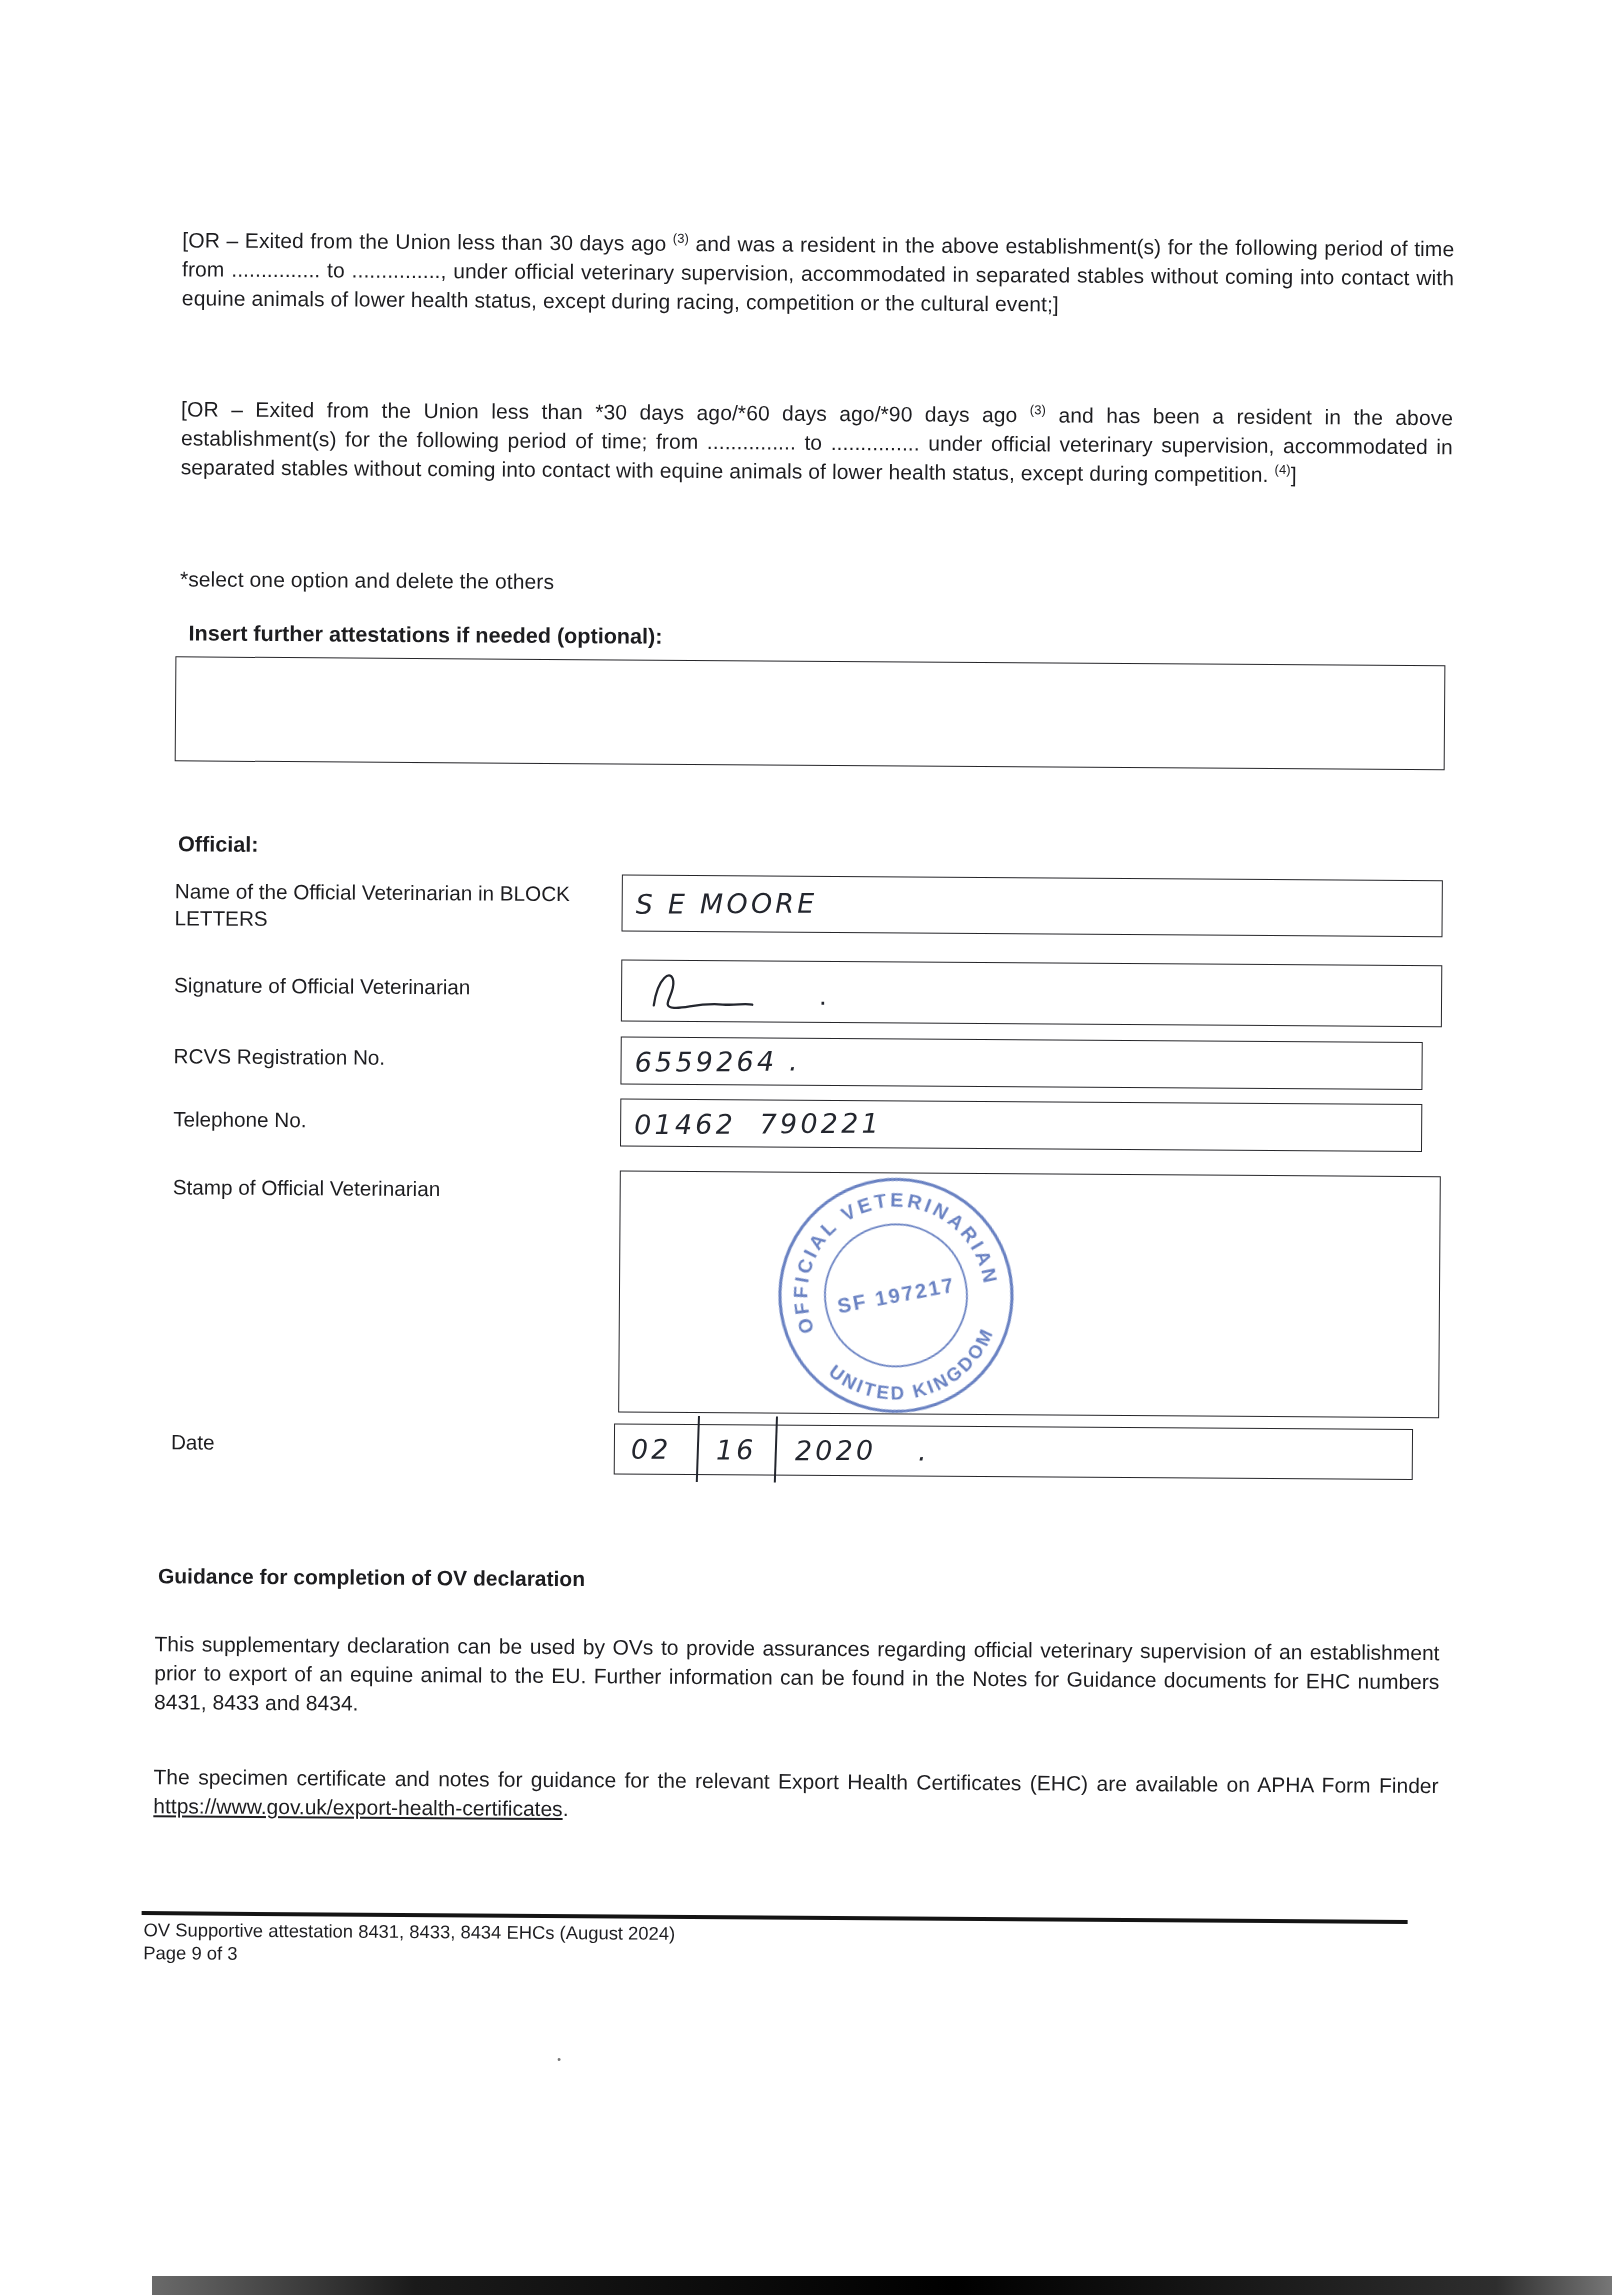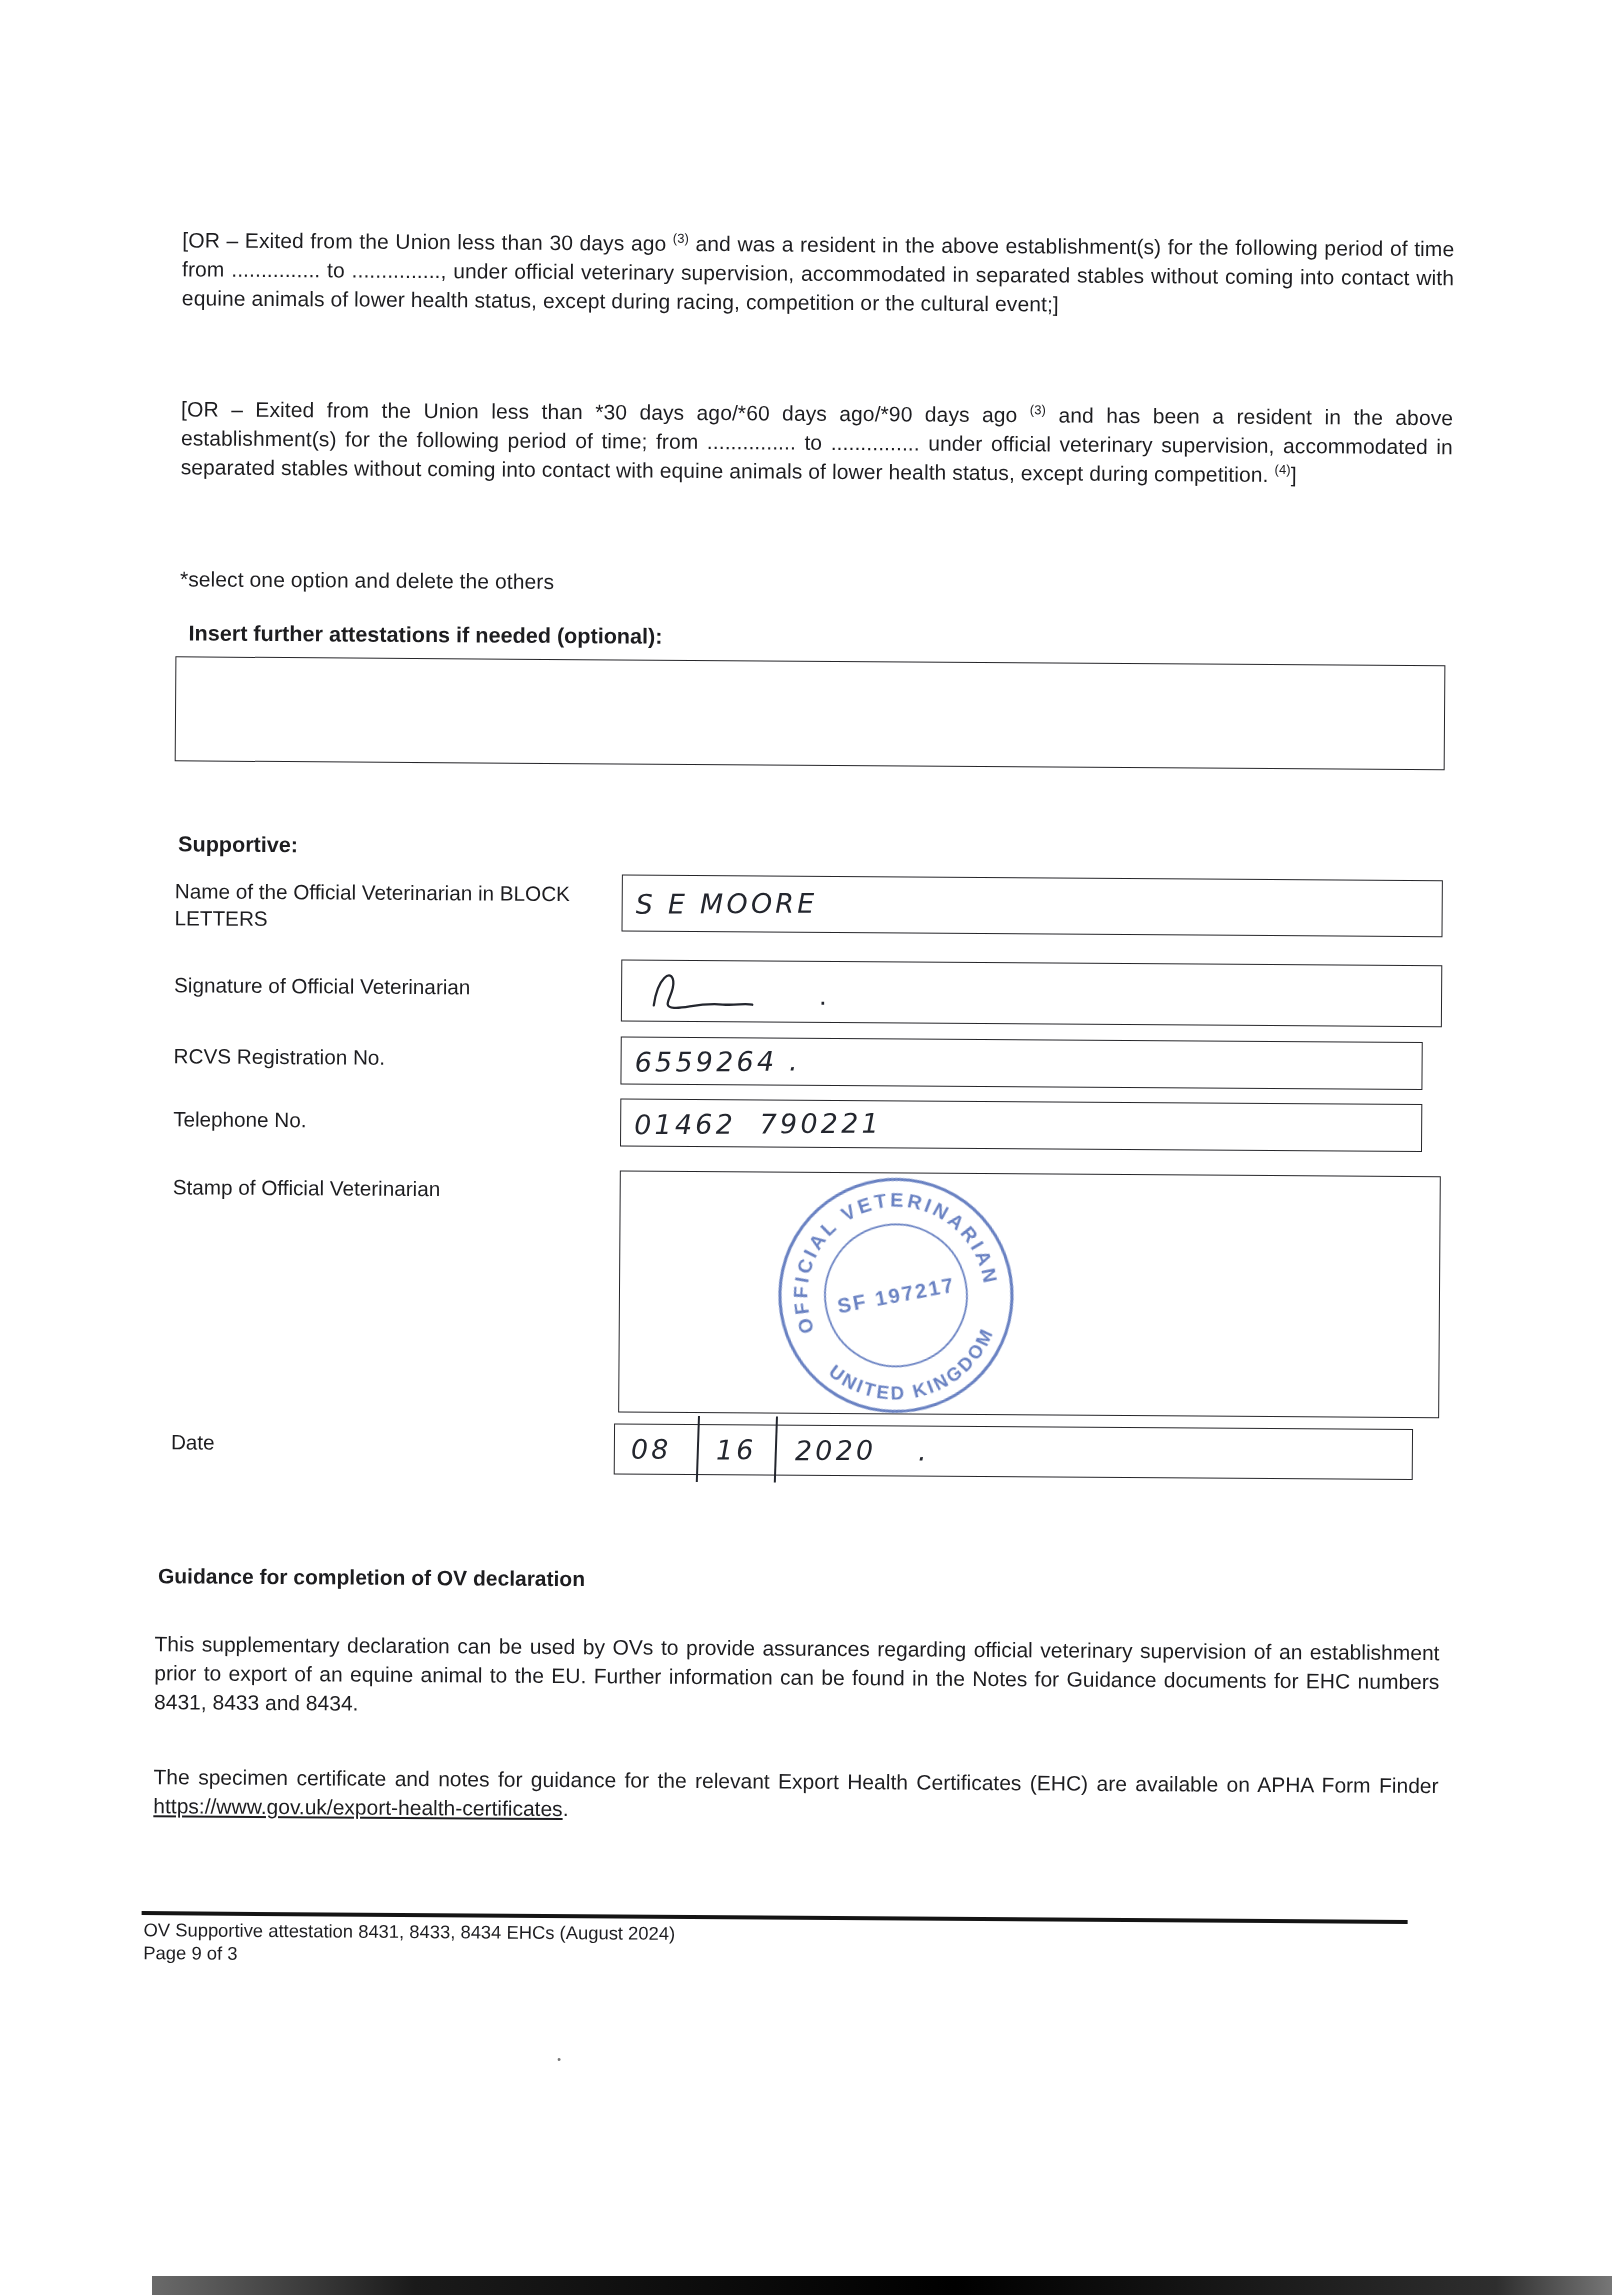--- a/index.html
+++ b/index.html
@@ -156,21 +156,21 @@
   <p class="para" style="top:205px;"><span>[OR – Exited from the Union less than 30 days ago </span><sup>(3)</sup><span> and was a resident in the above establishment(s) for the following period of time from ............... to ..............., under official veterinary supervision, accommodated in separated stables without coming into contact with equine animals of lower health status, except during racing, competition or the cultural event;]</span></p>
 
   <p class="para" style="top:374px;"><span>[OR – Exited from the Union less than *30 days ago/*60 days ago/*90 days ago </span><sup>(3)</sup><span> and has been a resident in the above establishment(s) for the following period of time; from ............... to ............... under official veterinary supervision, accommodated in separated stables without coming into contact with equine animals of lower health status, except during competition. </span><sup>(4)</sup><span>]</span></p>
 
   <p class="para" style="top:544px; text-align:left;">*select one option and delete the others</p>
 
   <div class="heading" style="top:621px; left:193px;">Insert further attestations if needed (optional):</div>
 
   <div class="box empty-attest" style="top:657px; height:105px;"></div>
 
-  <div class="heading" style="top:832px; left:184px;">Supportive:</div>
+  <div class="heading" style="top:832px; left:184px;">Official:</div>
 
   <div class="label" style="top:878px;">Name of the Official Veterinarian in BLOCK LETTERS</div>
   <div class="box" style="top:872px; height:57px;">
     <span class="hand">S E MOORE</span>
   </div>
 
   <div class="label" style="top:972px;">Signature of Official Veterinarian</div>
   <div class="box" style="top:957px; height:62px; padding:0; position:absolute;">
     <svg class="sig-svg" width="138" height="59" viewBox="0 0 300 128">
       <path d="M 30 95 C 38 34, 68 14, 72 42 C 76 72, 42 98, 74 100 C 100 102, 126 88, 180 92 C 210 94, 228 88, 244 92" fill="none" stroke="#23262e" stroke-width="5" stroke-linecap="round"></path>
@@ -202,21 +202,21 @@
       </text>
       <text font-size="42" letter-spacing="6" fill="#4f6cb8">
         <textPath href="#stamp-arc-bottom" startOffset="50%" text-anchor="middle">UNITED KINGDOM</textPath>
       </text>
       <text x="280" y="296" font-size="46" letter-spacing="5" text-anchor="middle" transform="rotate(4 280 296)" fill="#4f6cb8">SF 197217</text>
     </svg>
   </div>
 
   <div class="label" style="top:1429px;">Date</div>
   <div class="box date-box" style="top:1421px; height:51px; width:799px; left:624px;">
-    <span class="hand dpart" style="margin-right:25px;">08</span>
+    <span class="hand dpart" style="margin-right:25px;">02</span>
     <span class="dsep"></span>
     <span class="hand dpart" style="margin:0 18.4px 0 17.4px;">16</span>
     <span class="dsep"></span>
     <span class="hand dpart" style="margin-left:18.4px;">2020</span>
     <span class="hand dpart" style="margin-left:41px;">.</span>
   </div>
 
   <div class="heading" style="top:1565px; left:169px; font-size:21px;">Guidance for completion of OV declaration</div>
 
   <p class="gpara" style="top:1609px;">This supplementary declaration can be used by OVs to provide assurances regarding official veterinary supervision of an establishment prior to export of an equine animal to the EU. Further information can be found in the Notes for Guidance documents for EHC numbers 8431, 8433 and 8434.</p>

